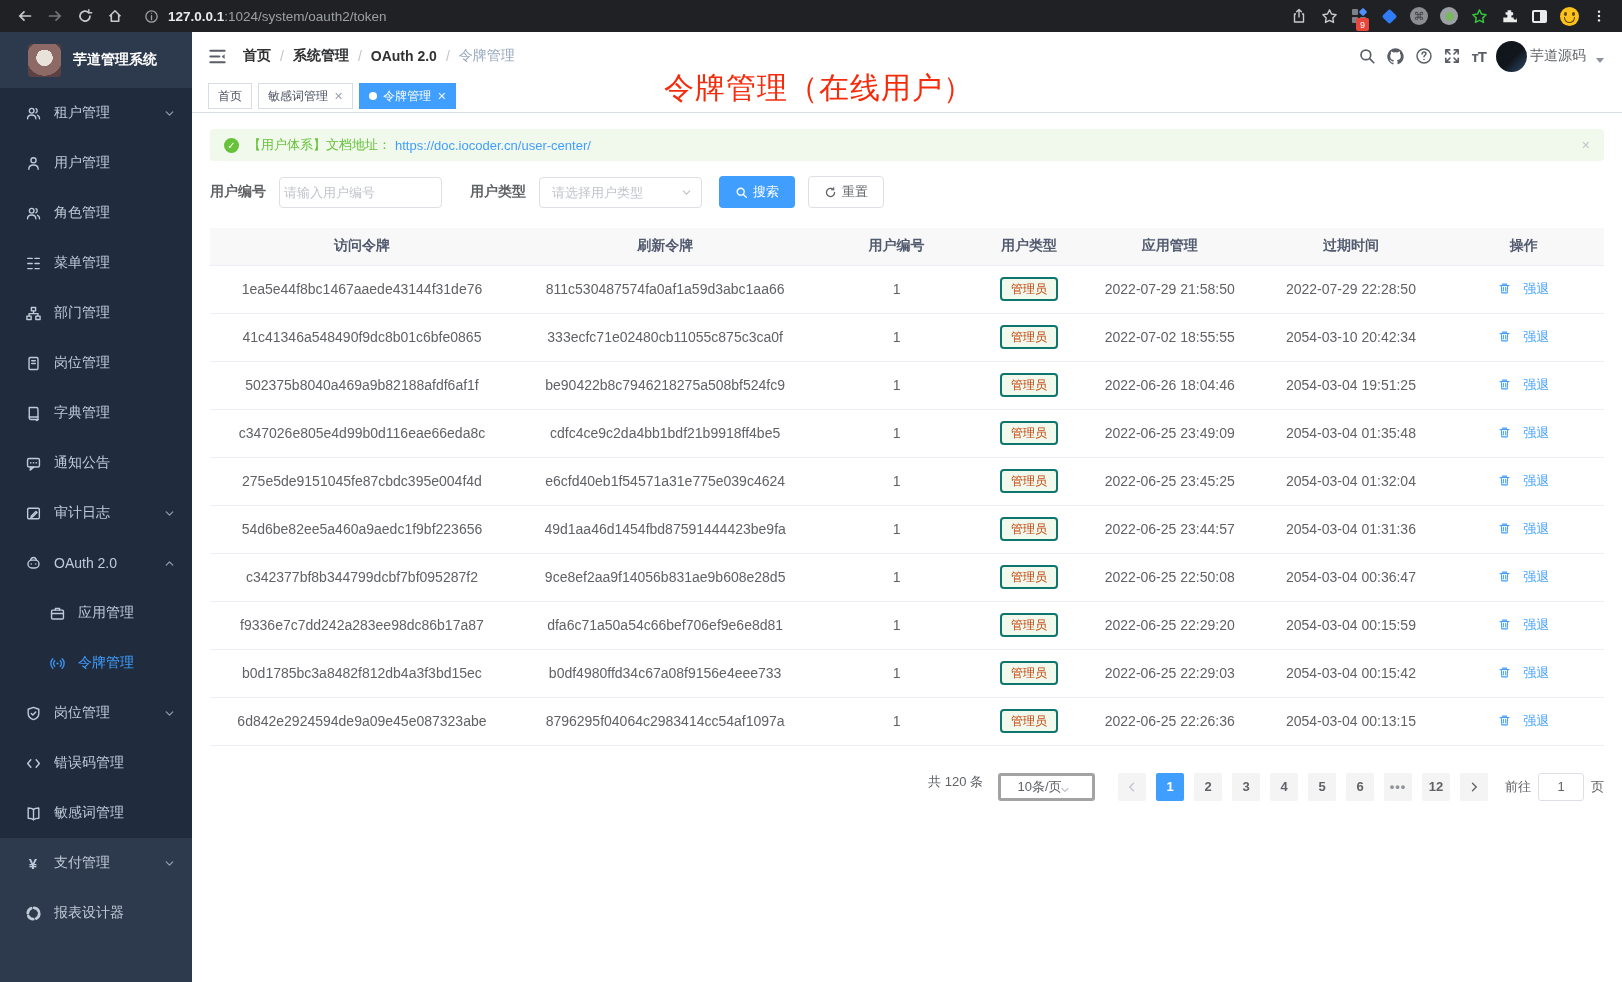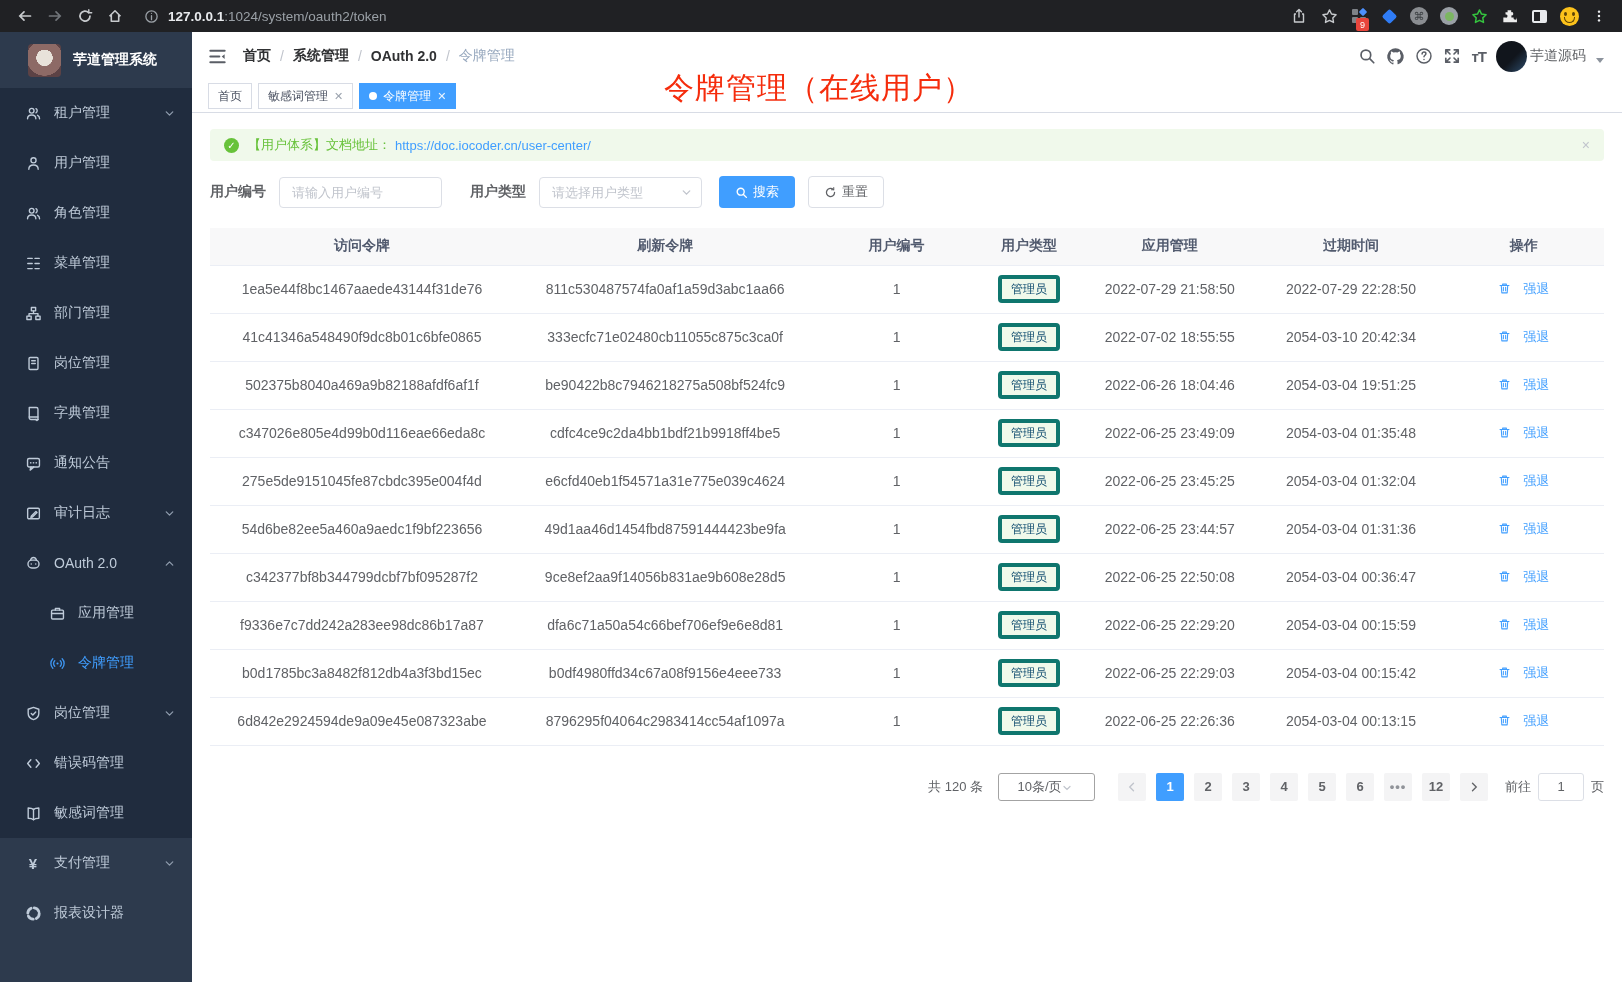--- a/index.html
+++ b/index.html
@@ -77,39 +77,39 @@
 
   
   .content{padding:16px 18px 0 18px;}
   .alert{height:32px;background:#f0f9eb;border-radius:4px;display:flex;align-items:center;padding:0 14px;font-size:13px;color:#67c23a;}
   .check-ic{width:15px;height:15px;border-radius:50%;background:#67c23a;color:#fff;font-size:10px;display:flex;align-items:center;justify-content:center;margin-right:9px;}
   .alert .link{color:#409eff;margin-left:4px;cursor:pointer;}
   .alert .close{margin-left:auto;color:#c0c4cc;font-size:14px;cursor:pointer;}
 
   .filter{display:flex;align-items:center;margin-top:15px;font-size:14px;}
   .f-label{font-weight:700;color:#606266;margin-right:13px;}
-  .f-input,.f-select{width:163px;height:31px;border:1px solid #dcdfe6;border-radius:4px;padding:0 12px;font-size:13px;color:#606266;outline:none;background:#fff;}
+  .f-input,.f-select{width:163px;height:31px;border:1px solid #dcdfe6;border-radius:4px;padding:0 4px;font-size:13px;color:#606266;outline:none;background:#fff;}
   .f-input::placeholder{color:#c0c4cc;}
   .sel-wrap{position:relative;margin-right:0;}
   .sel-wrap .chev{position:absolute;right:9px;top:9px;color:#c0c4cc;pointer-events:none;}
   .sel-ph{color:#c0c4cc;position:absolute;left:13px;top:7px;font-size:13px;pointer-events:none;}
   .gap1{width:28px;}
   .btn{height:32px;border-radius:4px;font-size:13px;display:inline-flex;align-items:center;gap:5px;padding:0 15px;cursor:pointer;border:1px solid transparent;}
   .btn-primary{background:#409eff;color:#fff;margin-left:17px;}
   .btn-plain{background:#fff;border-color:#dcdfe6;color:#606266;margin-left:13px;}
 
   table{width:100%;border-collapse:collapse;table-layout:fixed;margin-top:20px;}
   th{height:37px;background:#f8f8f9;color:#515a6e;font-size:14px;font-weight:700;text-align:center;border-bottom:1px solid #ebeef5;}
   td{height:48px;color:#606266;font-size:14px;text-align:center;border-bottom:1px solid #ebeef5;white-space:nowrap;overflow:hidden;}
-  .tag{display:inline-block;padding:2px 9px;font-size:12px;color:#0c4a6e;background:#f0f9eb;border:4px solid #0f766e;border-radius:4px;line-height:16px;}
+  .tag{display:inline-block;padding:2px 9px;font-size:12px;color:#c2410c;background:#f0f9eb;border:2px solid #0f766e;border-radius:4px;line-height:16px;}
   .action{color:#409eff;font-size:13px;display:inline-flex;align-items:center;gap:12px;cursor:pointer;}
 
-  .pager{display:flex;align-items:center;justify-content:flex-end;margin-top:27px;font-size:13px;color:#606266;}
+  .pager{display:flex;justify-content:flex-end;margin-top:27px;font-size:13px;color:#606266;}
   .pg-total{margin-right:15px;}
-  .pg-size{position:relative;width:97px;height:28px;border:1px solid #a3a3a3;border-radius:3px;display:flex;align-items:center;justify-content:center;color:#606266;margin-right:18px;cursor:pointer;}
+  .pg-size{position:relative;width:97px;height:28px;border:3px solid #a3a3a3;border-radius:3px;display:flex;align-items:center;justify-content:center;color:#606266;margin-right:18px;cursor:pointer;}
   .pg-size .chev{position:absolute;right:7px;top:8px;color:#c0c4cc;}
   .pg-size span{margin-right:14px;}
   .pg-btn{min-width:28px;height:28px;background:#f4f4f5;border-radius:2px;margin:0 5px;display:inline-flex;align-items:center;justify-content:center;
     font-weight:700;color:#606266;cursor:pointer;padding:0 4px;}
   .pg-btn.arrow{color:#606266;font-weight:400;}
   .pg-btn.disabled{color:#c0c4cc;cursor:default;}
   .pg-btn.active{background:#409eff;color:#fff;}
   .pg-btn.dots{color:#909399;letter-spacing:1px;}
   .pg-goto{margin-left:12px;display:flex;align-items:center;gap:7px;}
   .pg-goto input{width:46px;height:28px;border:1px solid #dcdfe6;border-radius:3px;text-align:center;font-size:13px;color:#606266;outline:none;}

